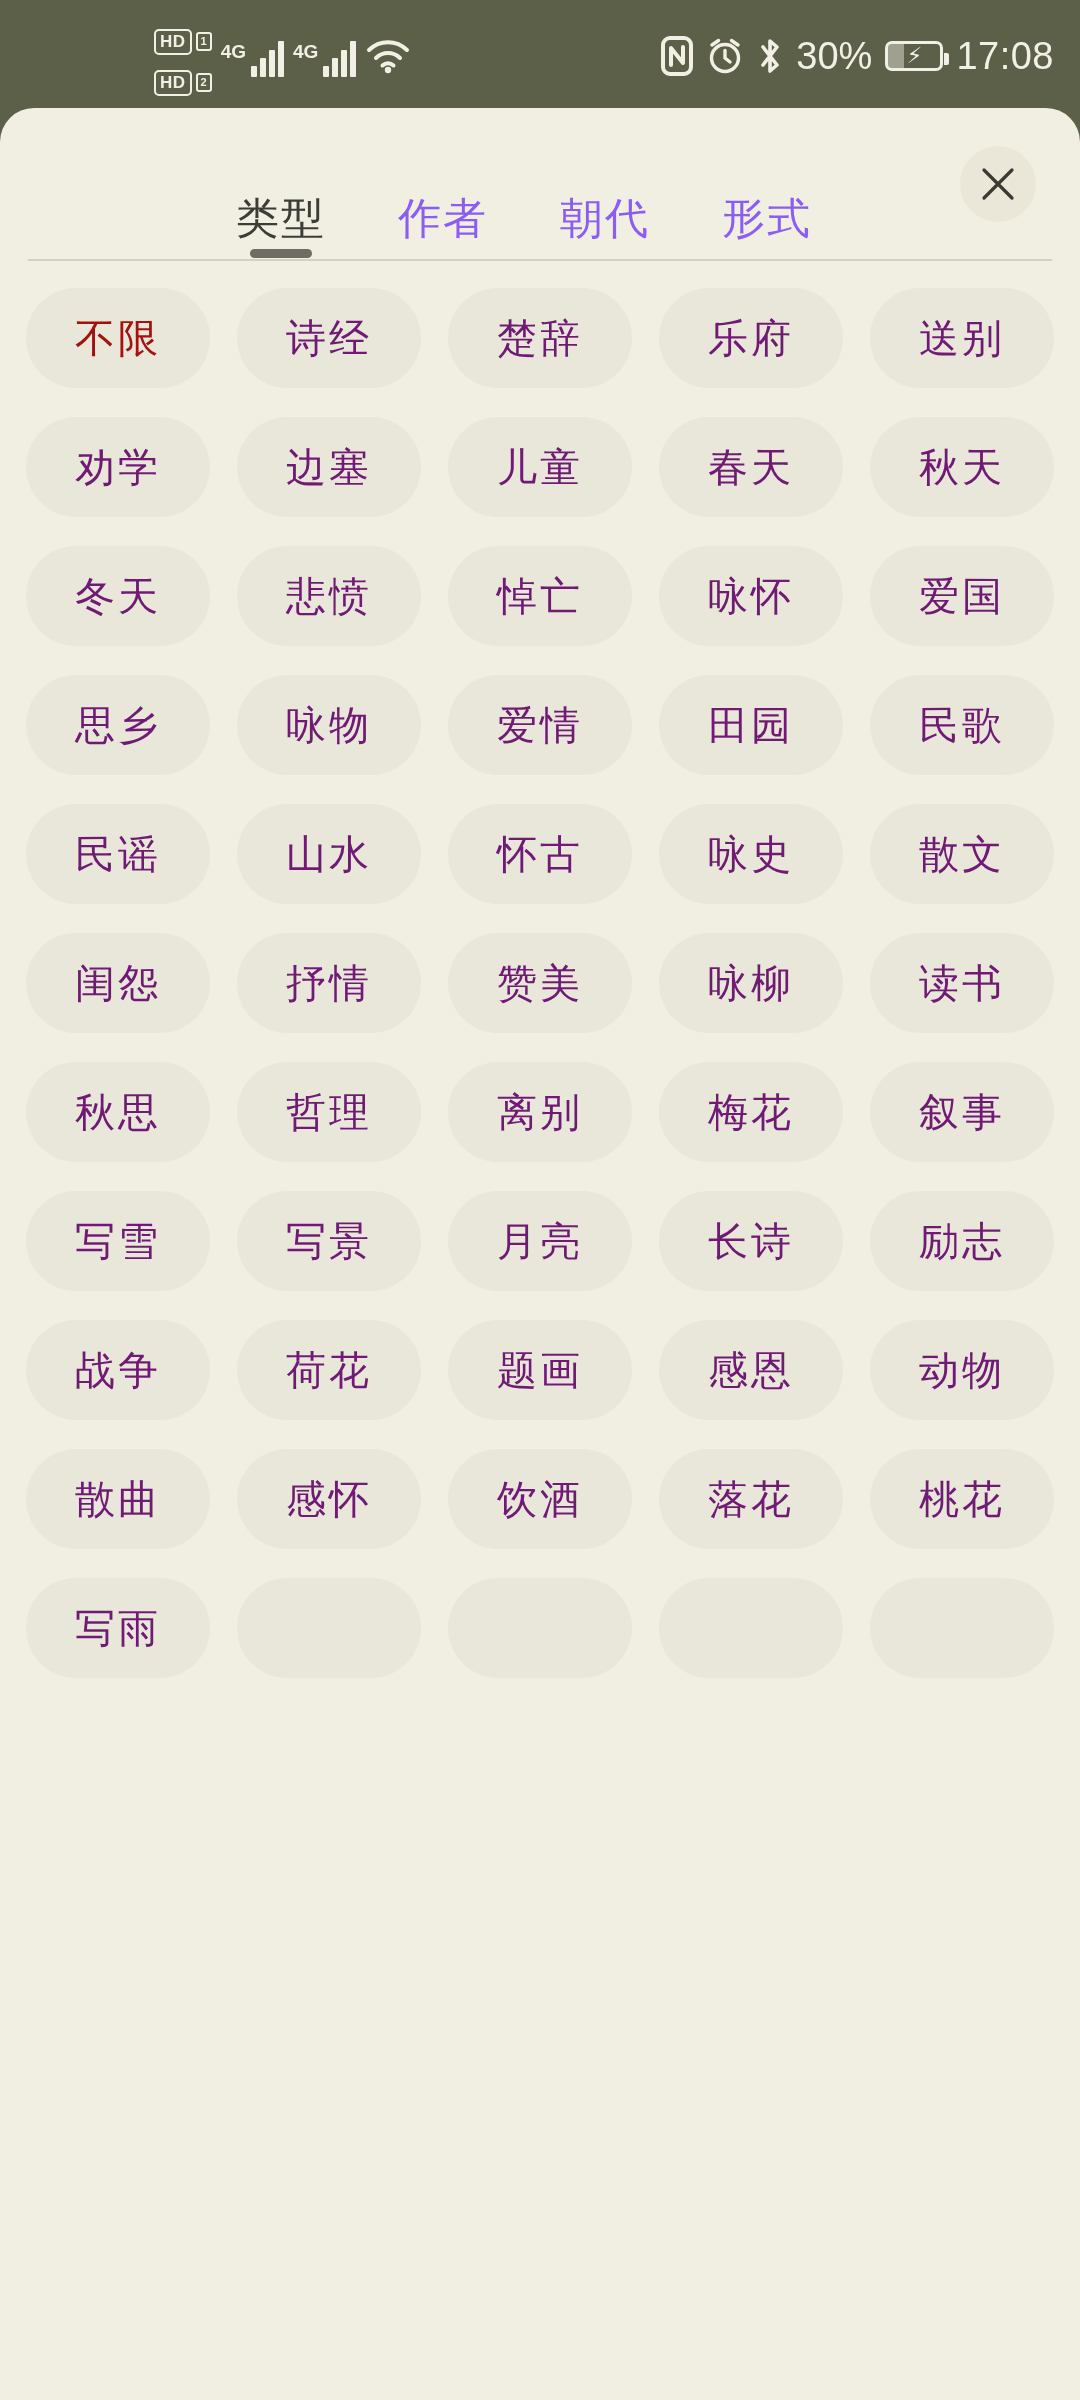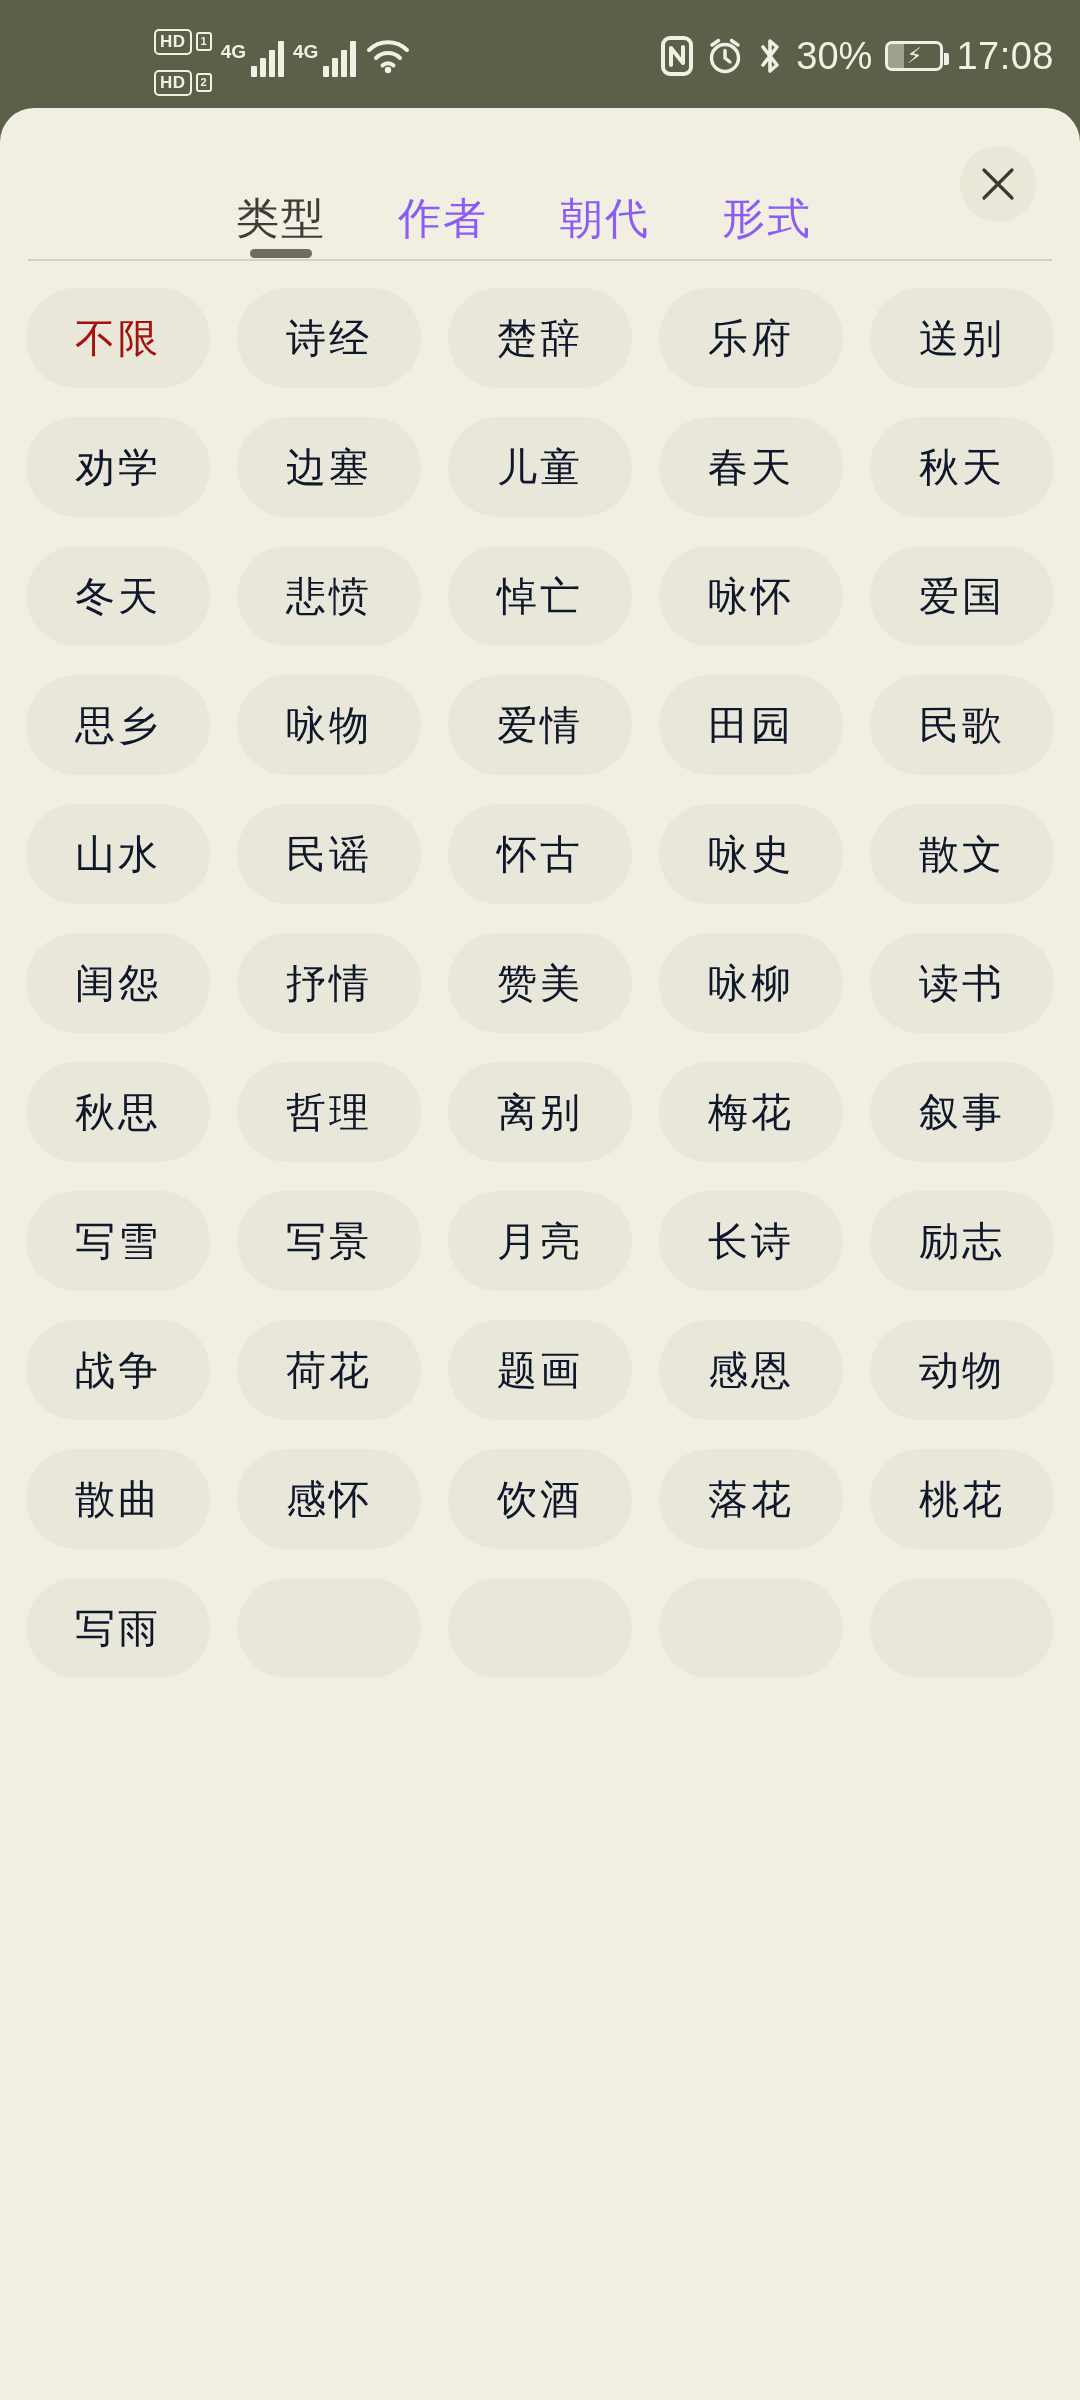--- a/index.html
+++ b/index.html
@@ -108,21 +108,21 @@
     display:grid;
     grid-template-columns:repeat(5,1fr);
     column-gap:27px;
     row-gap:29px;
   }
   .chip {
     height:100px;
     border-radius:50px;
     background:#e9e7d9;
     display:flex; align-items:center; justify-content:center;
-    font-size:40px; color:#0f172a; letter-spacing:3px;
+    font-size:40px; color:#701a75; letter-spacing:3px;
     border:none; cursor:pointer;
     font-family:"Liberation Sans","DejaVu Sans",sans-serif;
     line-height:1;
   }
   .chip.selected { color:#a5120d; }
 </style>
 </head>
 <body>
 
 <div class="screen">
@@ -238,22 +238,22 @@
         <button class="chip">冬天</button>
         <button class="chip">悲愤</button>
         <button class="chip">悼亡</button>
         <button class="chip">咏怀</button>
         <button class="chip">爱国</button>
         <button class="chip">思乡</button>
         <button class="chip">咏物</button>
         <button class="chip">爱情</button>
         <button class="chip">田园</button>
         <button class="chip">民歌</button>
+        <button class="chip">民谣</button>
         <button class="chip">山水</button>
-        <button class="chip">民谣</button>
         <button class="chip">怀古</button>
         <button class="chip">咏史</button>
         <button class="chip">散文</button>
         <button class="chip">闺怨</button>
         <button class="chip">抒情</button>
         <button class="chip">赞美</button>
         <button class="chip">咏柳</button>
         <button class="chip">读书</button>
         <button class="chip">秋思</button>
         <button class="chip">哲理</button>

